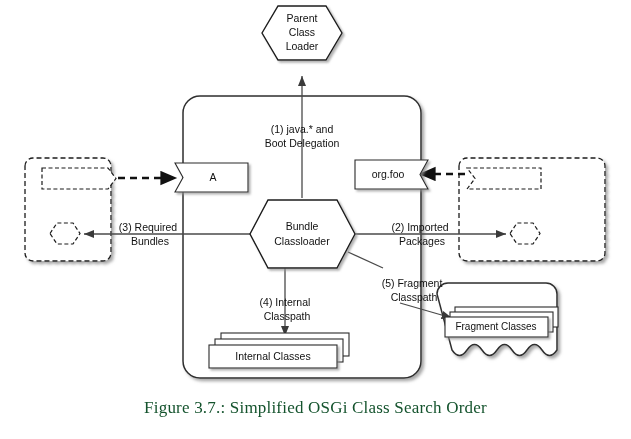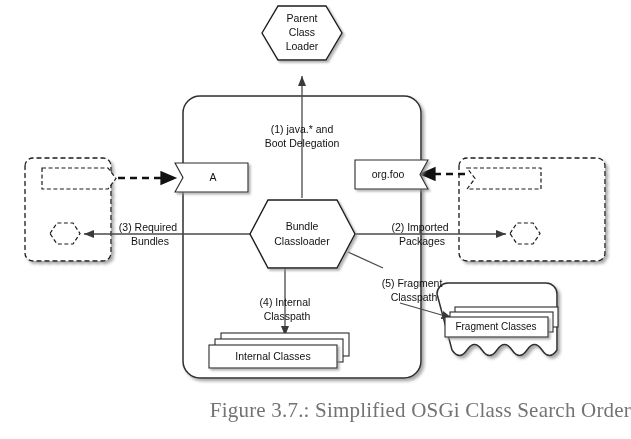--- a/index.html
+++ b/index.html
@@ -76,24 +76,24 @@
   .container-shape {
     fill: #ffffff;
     stroke: #2e2e2e;
     stroke-width: 1.5;
   }
   #caption {
     position: absolute;
     left: 0;
     top: 398px;
     width: 631px;
-    text-align: right;
+    text-align: center;
     font-family: "Liberation Serif", serif;
-    font-size: 21px;
-    color: #737373;
+    font-size: 17px;
+    color: #14532d;
     letter-spacing: 0.2px;
   }
 </style>
 </head>
 <body>
 
 <div id="figure-root">
 
   <svg id="diagram-svg" viewBox="0 0 631 400">
 

